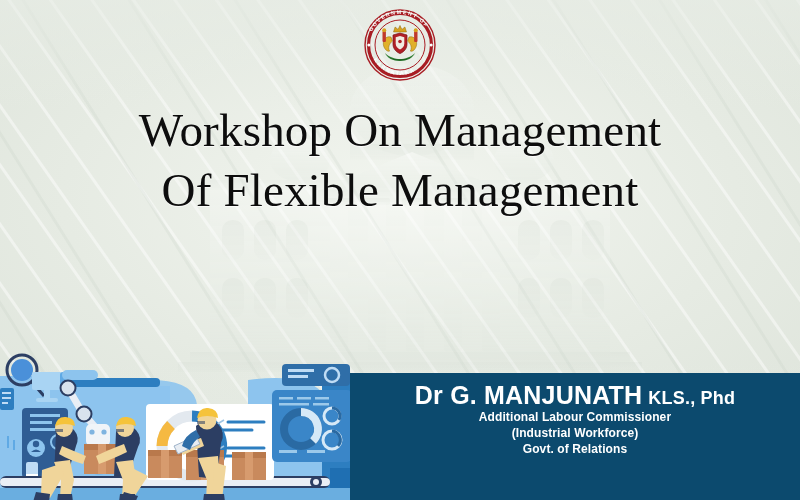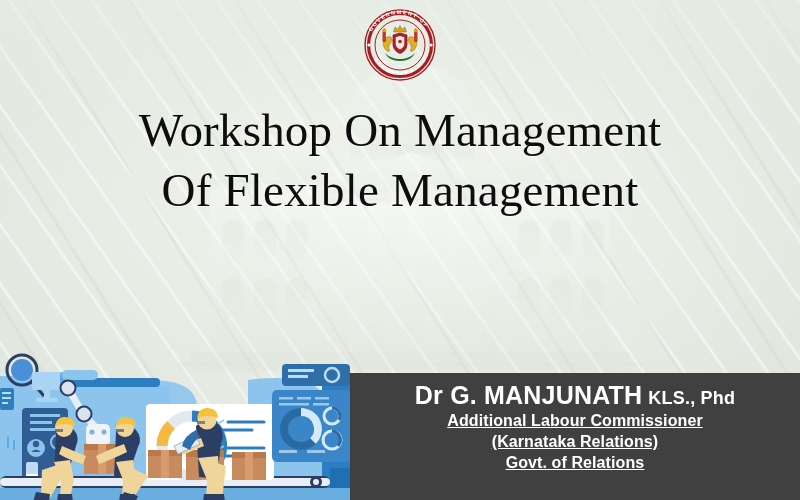--- a/index.html
+++ b/index.html
@@ -89,44 +89,43 @@
     left: 0; bottom: 0;
     width: 372px; height: 150px;
   }
   .illus svg { display:block; width:100%; height:100%; }
 
   
   .speaker-panel {
     position: absolute;
     left: 350px; top: 373px;
     width: 450px; height: 127px;
-    background: #404040;
+    background: #0c4a6e;
     color: #ffffff;
     text-align: center;
     padding-top: 8px;
     box-sizing: border-box;
   }
   .speaker-name {
     font-size: 25px;
     font-weight: 700;
     letter-spacing: 0.2px;
     white-space: nowrap;
     line-height: 1.15;
   }
   .speaker-name .suffix {
     font-size: 18px;
     font-weight: 700;
     margin-left: 6px;
   }
   .speaker-line {
-    font-size: 16px;
+    font-size: 12px;
     font-weight: 700;
     line-height: 1.33;
     letter-spacing: 0.1px;
-    text-decoration: underline;
   }
 </style>
 </head>
 <body>
 
 <div id="slide">
 
   <div class="bg-base"></div>
   <div class="bg-stripes"></div>
   <div class="bg-stripes2"></div>
@@ -422,17 +421,17 @@
 
       </g>
     </svg>
   </div>
 
   <div class="speaker-panel">
     <div class="speaker-name">
       <span>Dr G. MANJUNATH</span><span class="suffix">KLS., Phd</span>
     </div>
     <div class="speaker-line">Additional Labour Commissioner</div>
-    <div class="speaker-line">(Karnataka Relations)</div>
+    <div class="speaker-line">(Industrial Workforce)</div>
     <div class="speaker-line">Govt. of Relations</div>
   </div>
 
 </div>
 
 </body></html>

